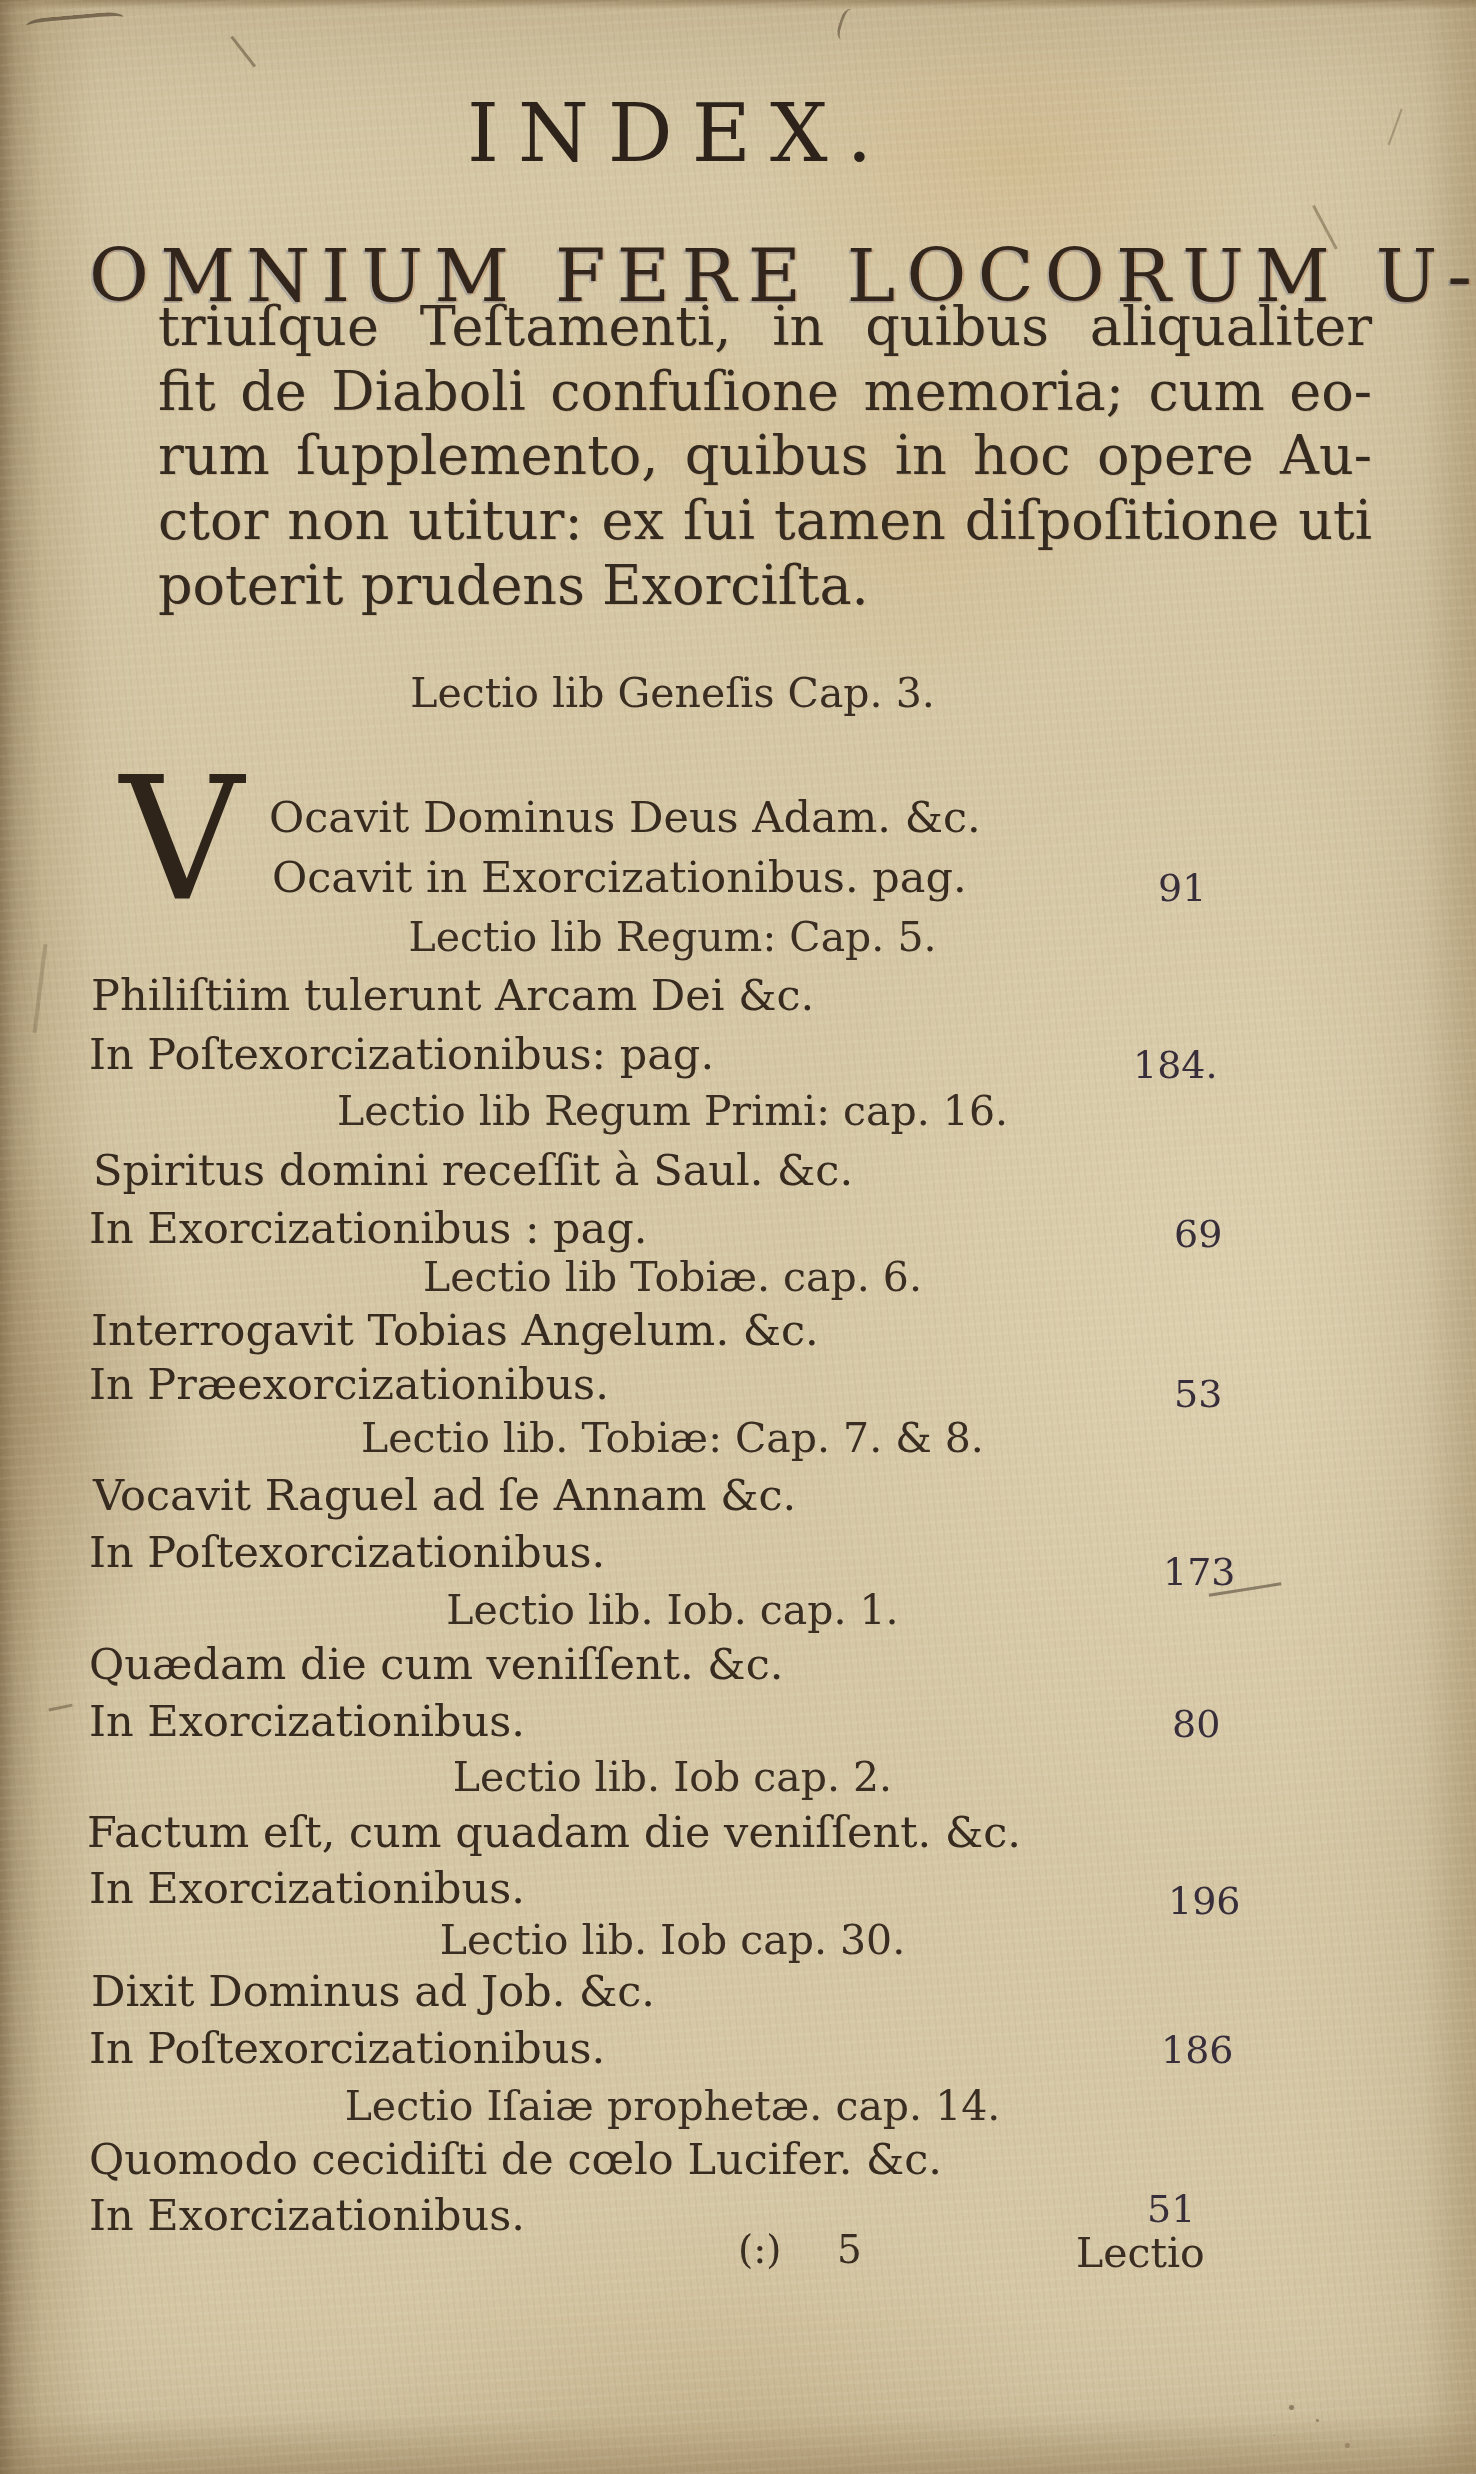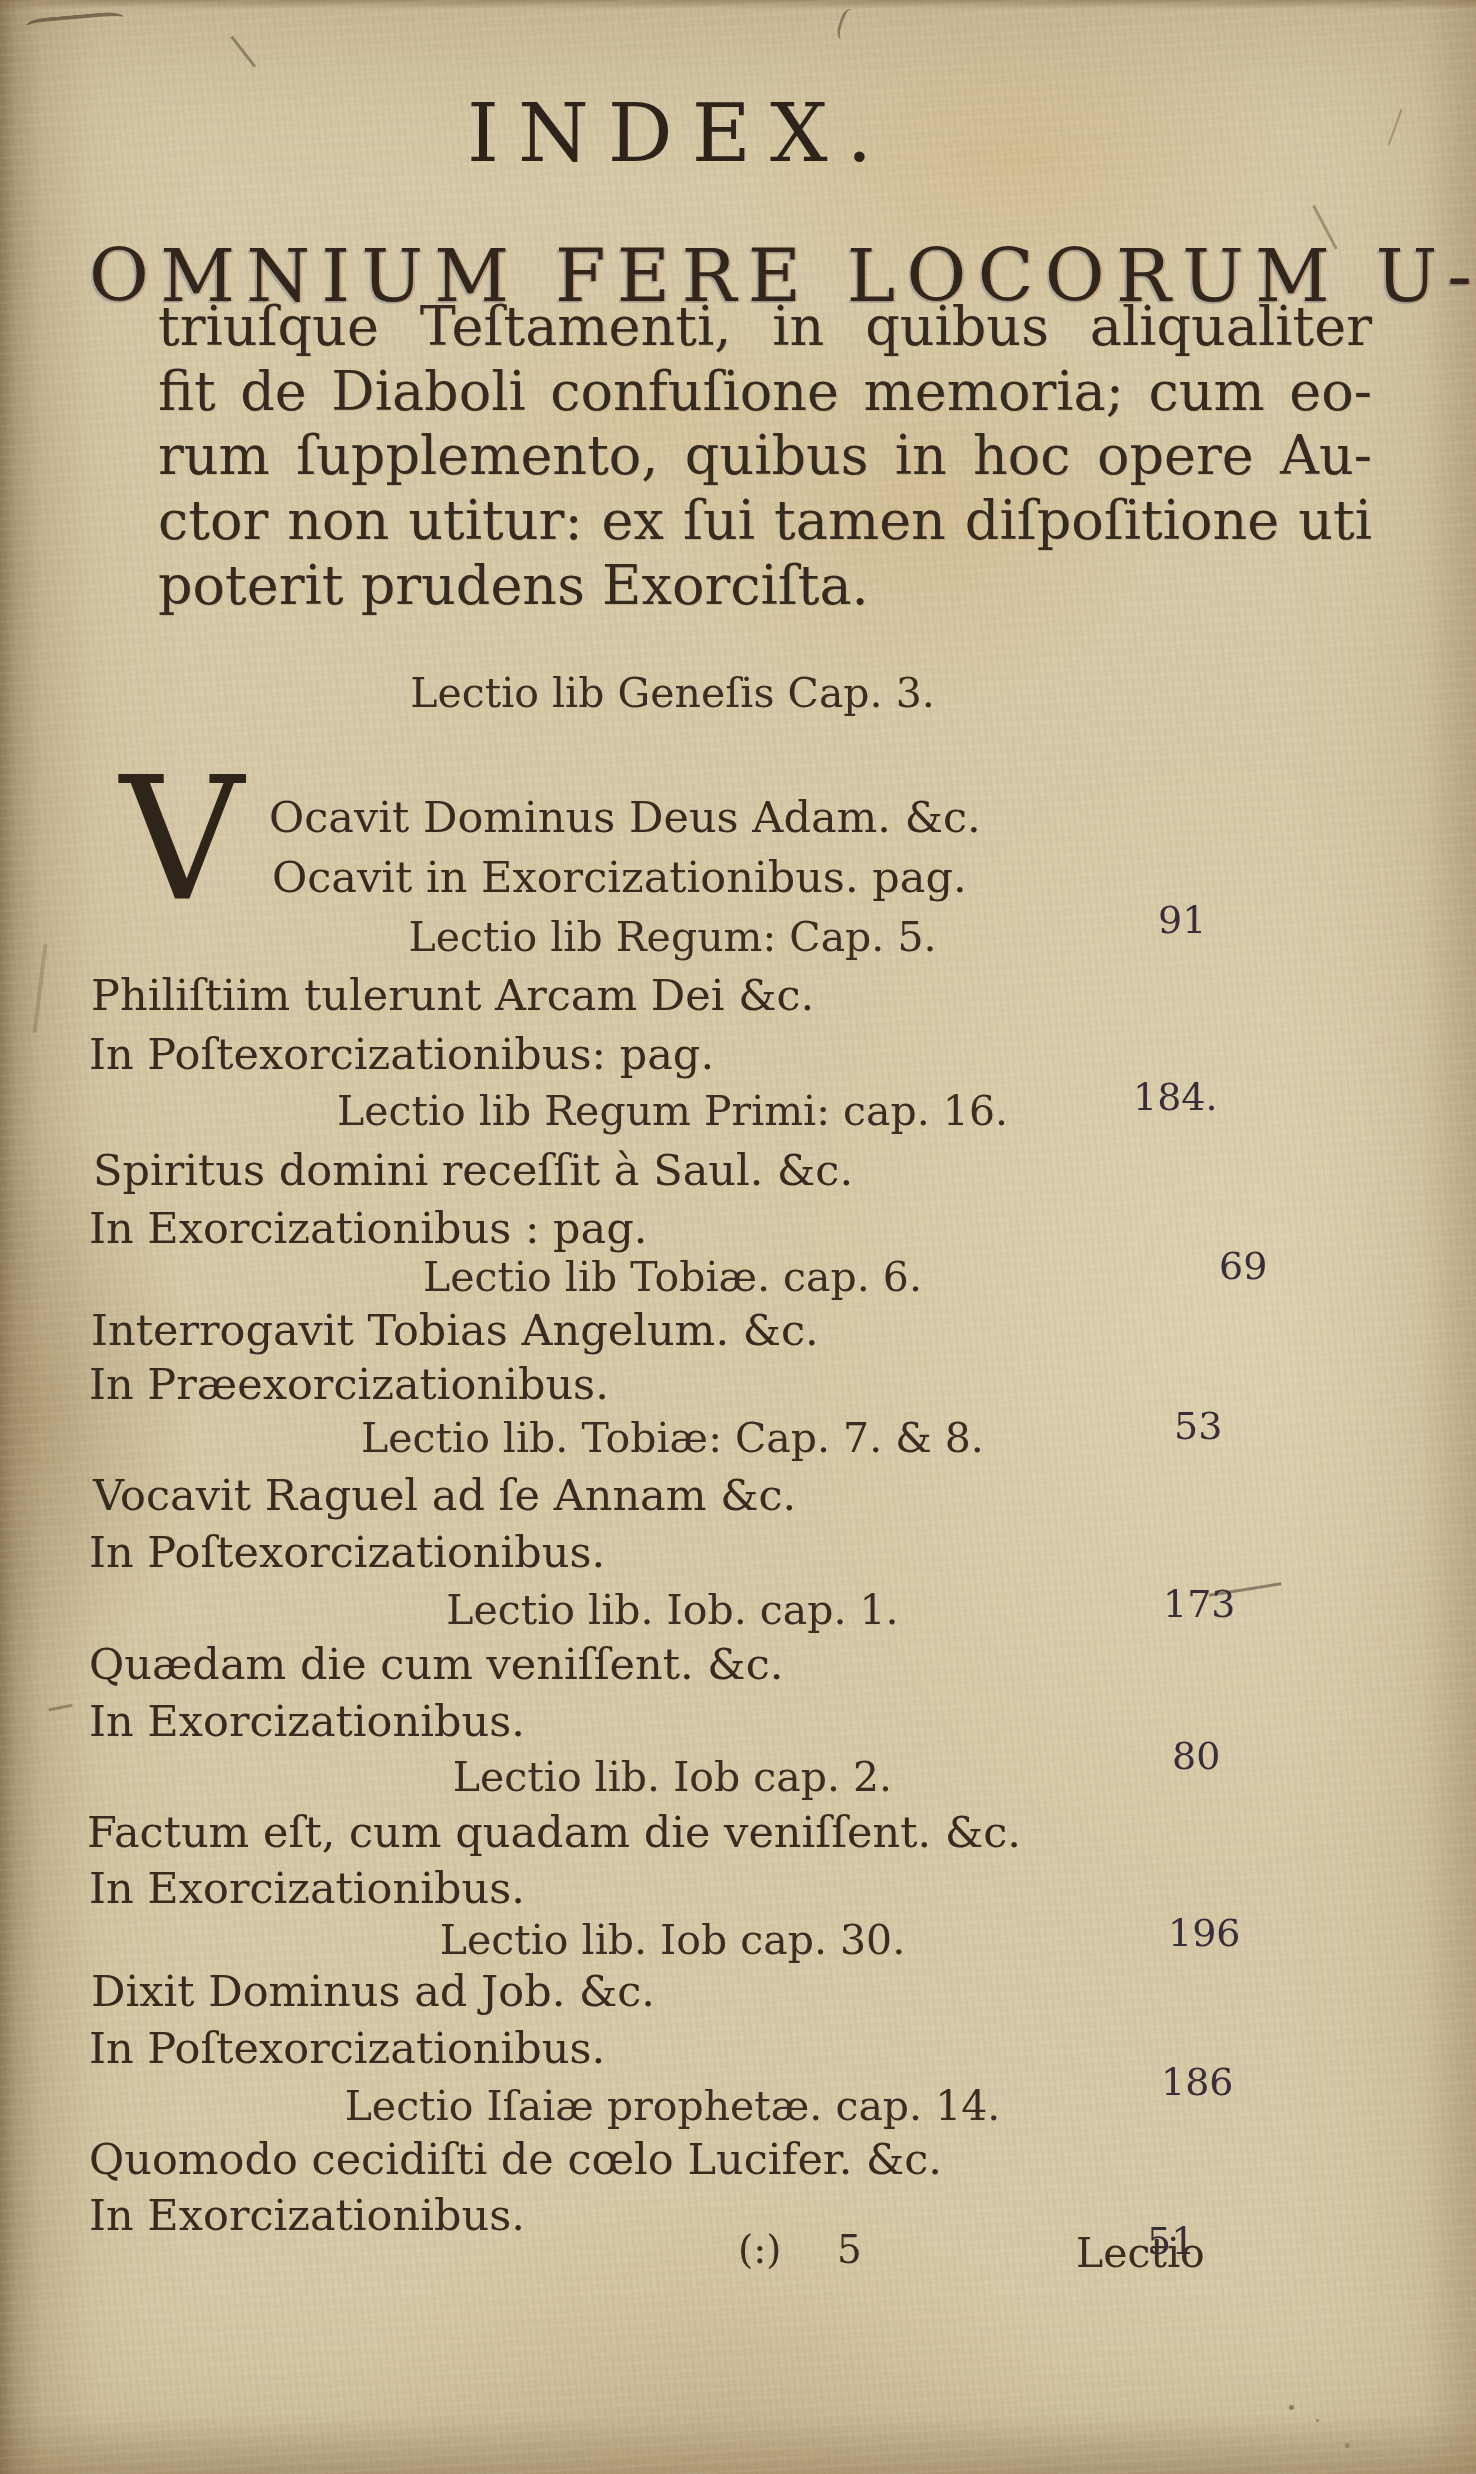--- a/index.html
+++ b/index.html
@@ -29,21 +29,21 @@
   .line{position:absolute;white-space:nowrap;color:#372b20;font-size:43px;line-height:1.05;}
   .t-index{position:absolute;left:467px;top:86px;font-size:81px;letter-spacing:19px;color:#2e231a;white-space:nowrap;}
   .h1{position:absolute;left:89px;top:233px;font-size:73px;letter-spacing:11.3px;color:#32261c;white-space:nowrap;
       text-shadow:1.9px 0.9px 0 rgba(145,62,18,.22), -1.9px 1.9px 0 rgba(40,60,130,.22);}
   .hline{position:absolute;left:158px;width:1214px;font-size:54px;color:#352a1f;line-height:1.05;
          text-align:justify;text-align-last:justify;
          text-shadow:0.9px 0.9px 0 rgba(120,60,20,.14);}
   .hline.short{text-align:right;text-align-last:left;width:auto;white-space:nowrap;}
   .headwrap{position:absolute;left:56px;width:1233px;text-align:center;}
   .head{font-size:41px;color:#3a2d22;white-space:nowrap;display:inline-block;}
-  .num{position:absolute;font-size:38px;color:#382e3a;white-space:nowrap;margin-top:32px;}
+  .num{position:absolute;font-size:38px;color:#382e3a;white-space:nowrap;}
   .dropcap{position:absolute;left:120px;top:754px;font-size:171px;line-height:1;color:#2f241a;}
   .sig{position:absolute;left:738px;top:2227px;font-size:39px;word-spacing:43px;color:#3a2d22;}
   .catch{position:absolute;left:1076px;top:2229px;font-size:41px;color:#3a2d22;}
   .mark{position:absolute;pointer-events:none;}
 </style>
 </head>
 <body>
 
 <div class="grain"></div>
 
@@ -69,21 +69,21 @@
 </div>
 <div class="line" style="left:91px;top:973px">Philiſtiim tulerunt Arcam Dei &amp;c.</div>
 <div class="line" style="left:89px;top:1032px">In Poſtexorcizationibus: pag.</div>
 <div class="num" style="left:1133px;top:1043px">184.</div>
 
 <div class="headwrap" style="top:1087px">
   <span class="head">Lectio lib Regum Primi: cap. 16.</span>
 </div>
 <div class="line" style="left:93px;top:1148px">Spiritus domini receſſit à Saul. &amp;c.</div>
 <div class="line" style="left:89px;top:1206px">In Exorcizationibus : pag.</div>
-<div class="num" style="left:1219px;top:1212px">69</div>
+<div class="num" style="left:1174px;top:1212px">69</div>
 
 <div class="headwrap" style="top:1253px">
   <span class="head">Lectio lib Tobiæ. cap. 6.</span>
 </div>
 <div class="line" style="left:91px;top:1308px">Interrogavit Tobias Angelum. &amp;c.</div>
 <div class="line" style="left:89px;top:1362px">In Præexorcizationibus.</div>
 <div class="num" style="left:1174px;top:1372px">53</div>
 
 <div class="headwrap" style="top:1414px">
   <span class="head">Lectio lib. Tobiæ: Cap. 7. &amp; 8.</span>

